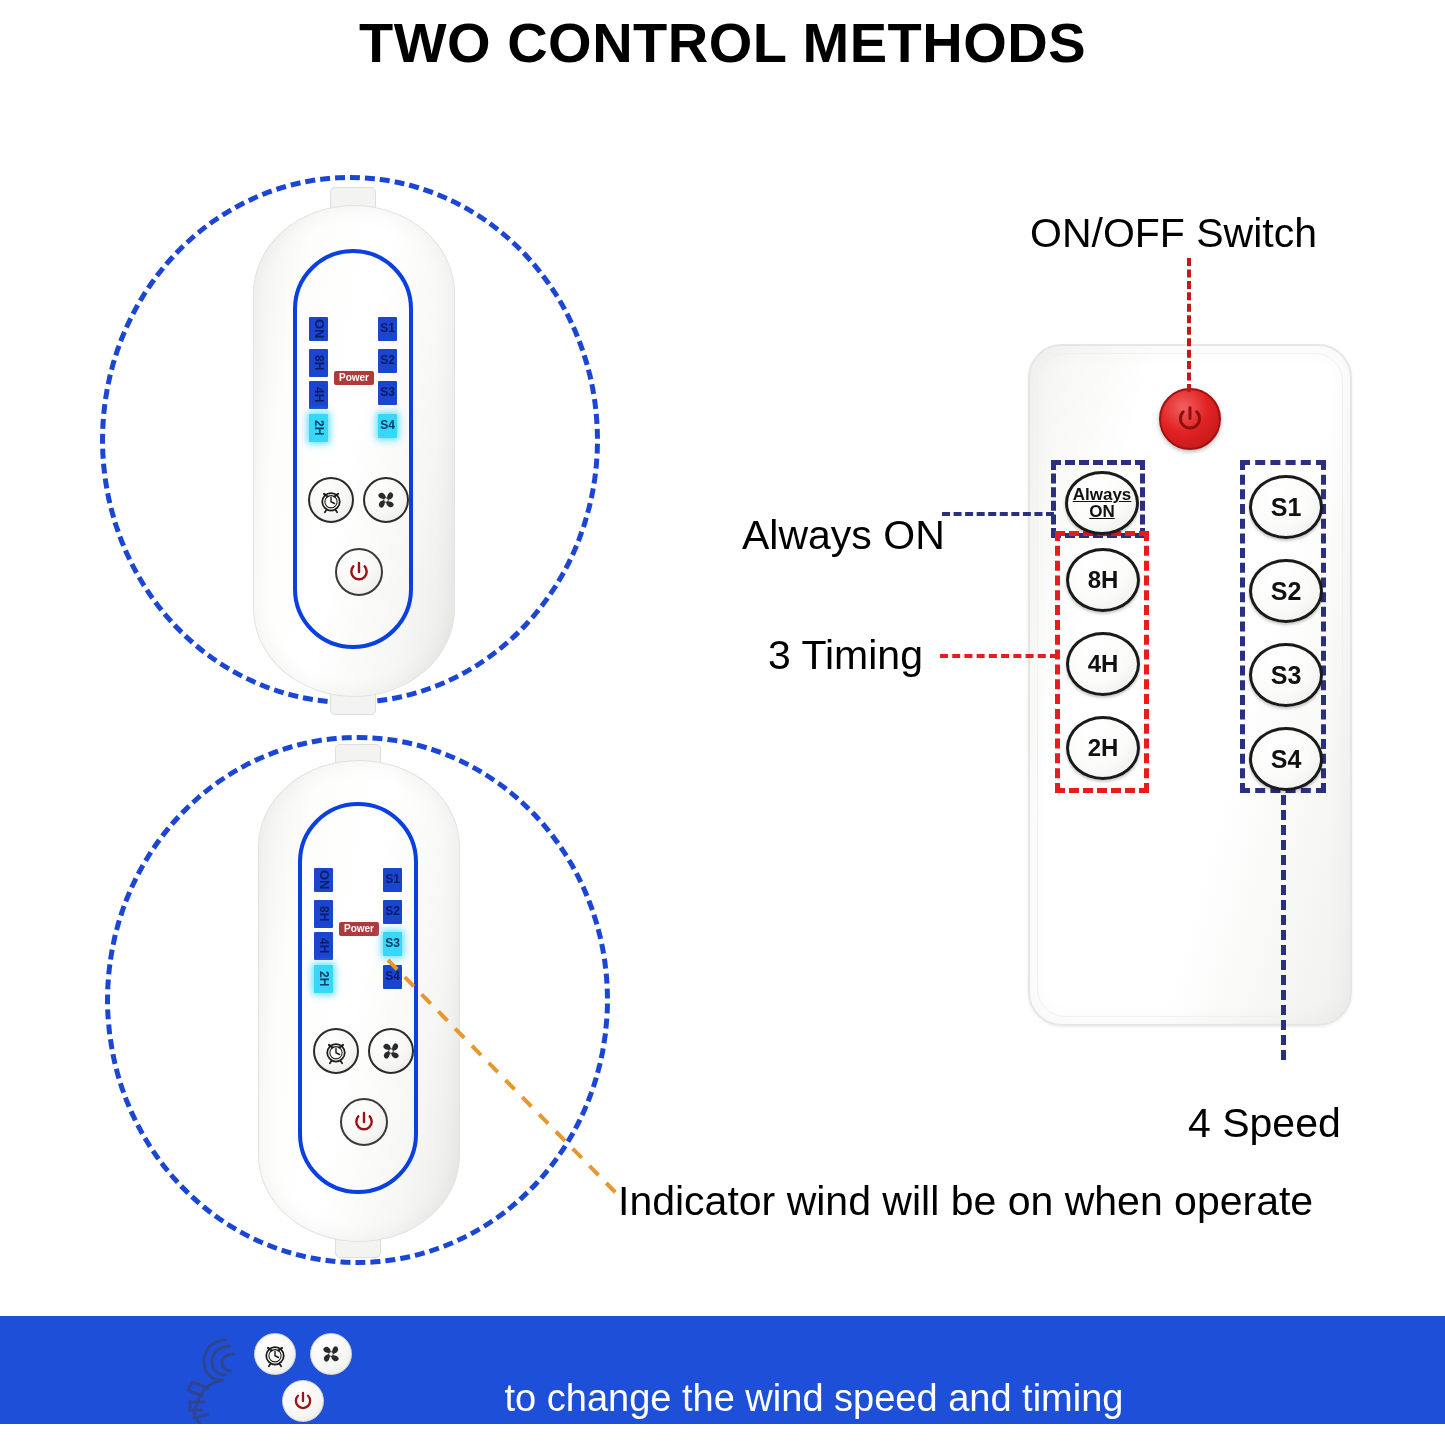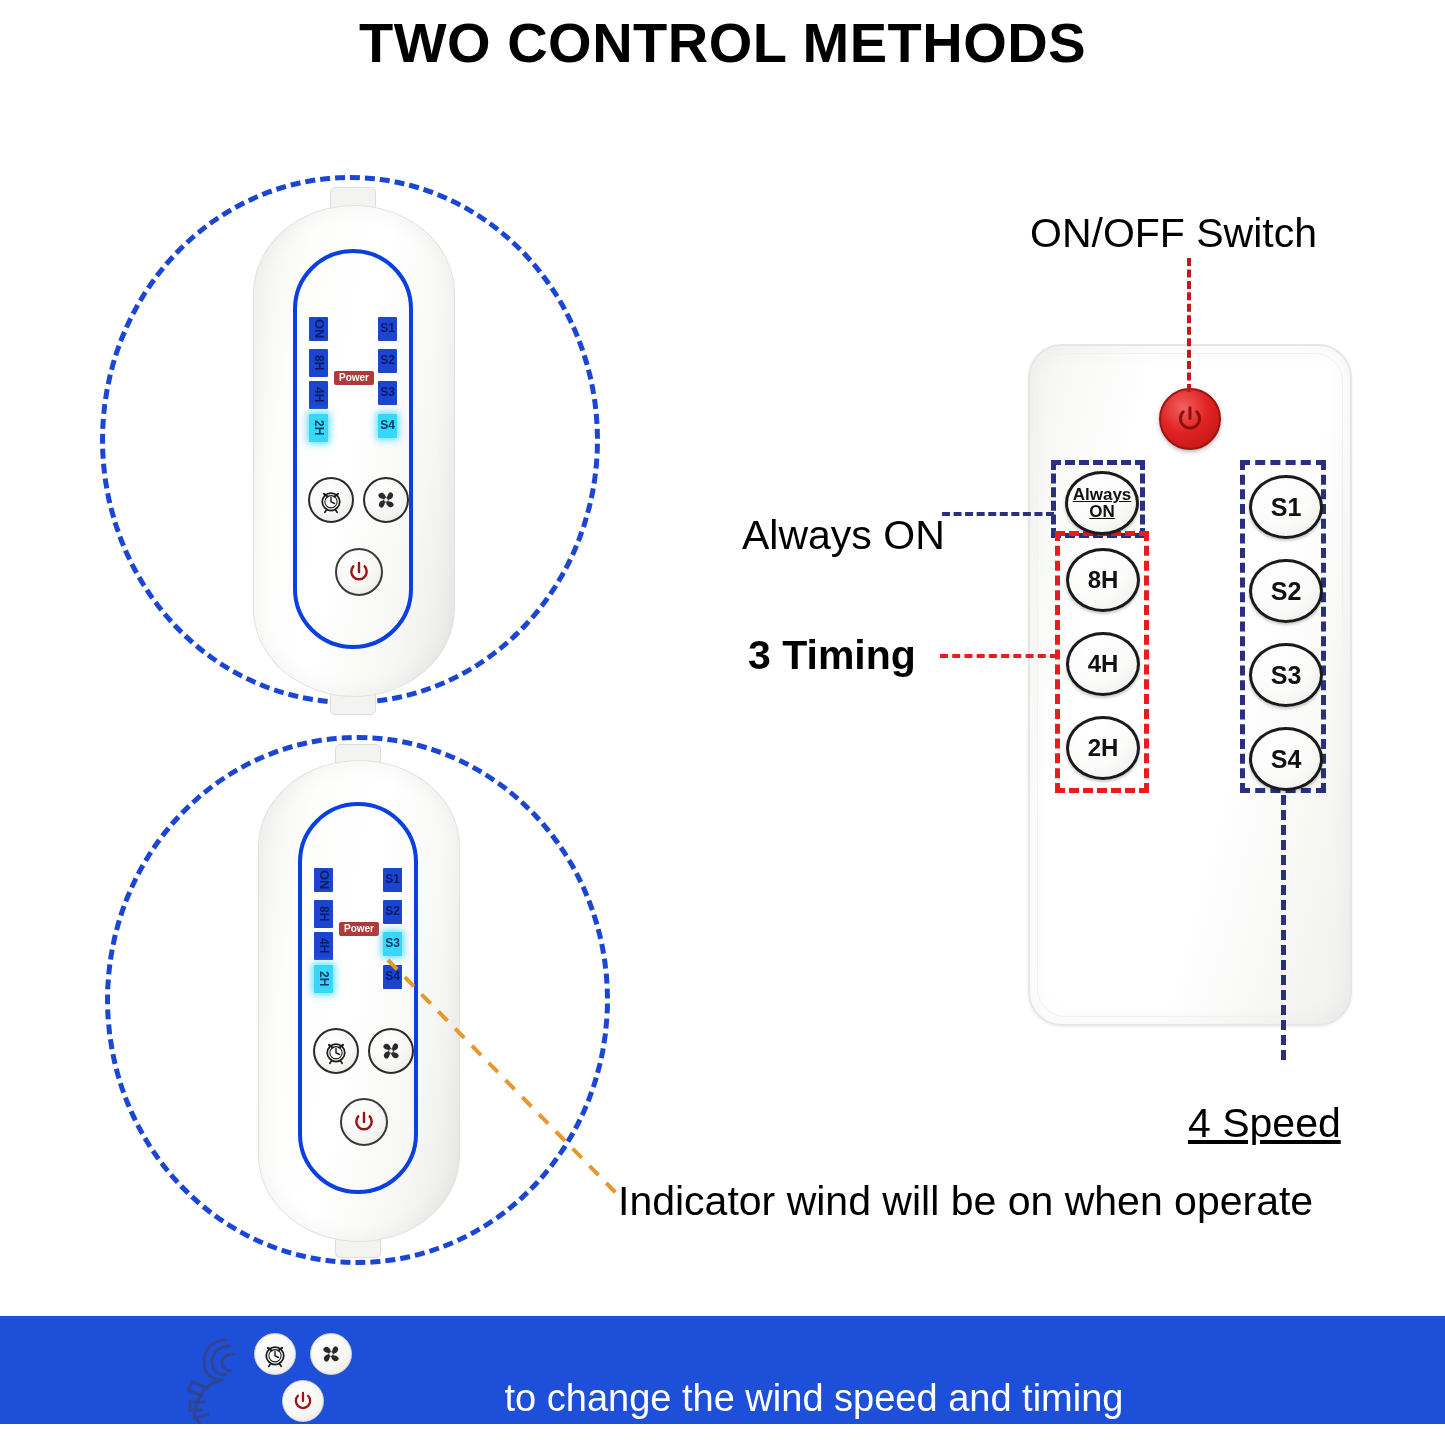--- a/index.html
+++ b/index.html
@@ -344,25 +344,25 @@
   <div class="obtn" style="left:1249px;top:727px;width:68px;height:58px;font-size:25px;">
       <span>S4</span>
     </div>
 
   <div class="callout big" style="left:1030px;top:210px;">ON/OFF Switch</div>
   <div class="lead red-v" style="left:1187px;top:258px;height:134px;"></div>
 
   <div class="callout big" style="left:742px;top:490px;margin-top:22px;">Always ON</div>
   <div class="lead navy-h" style="left:942px;top:512px;width:112px;"></div>
 
-  <div class="callout big" style="left:748px;top:632px;font-weight:bold;">3 Timing</div>
+  <div class="callout big" style="left:768px;top:632px;">3 Timing</div>
   <div class="lead red-h" style="left:940px;top:654px;width:118px;"></div>
 
   <div class="lead navy-v" style="left:1281px;top:795px;height:265px;"></div>
-  <div class="callout big" style="left:1188px;top:1100px;text-decoration:underline;">4 Speed</div>
+  <div class="callout big" style="left:1188px;top:1100px;">4 Speed</div>
 
   <div class="callout big" style="left:618px;top:1178px;">Indicator wind will be on when operate</div>
 
   <div class="notebar" style="top:1316px;height:108px;">
   </div>
 
   <svg class="hand" style="left:182px;top:1332px;width:80px;height:92px;" viewBox="0 0 80 92">
     <g fill="none" stroke="#3a3f6b" stroke-width="3" stroke-linecap="round">
       <path d="M44 8 C30 8 22 18 22 30 C22 42 30 48 40 48"></path>
       <path d="M48 14 C36 14 30 22 30 30 C30 38 36 43 44 43"></path>

